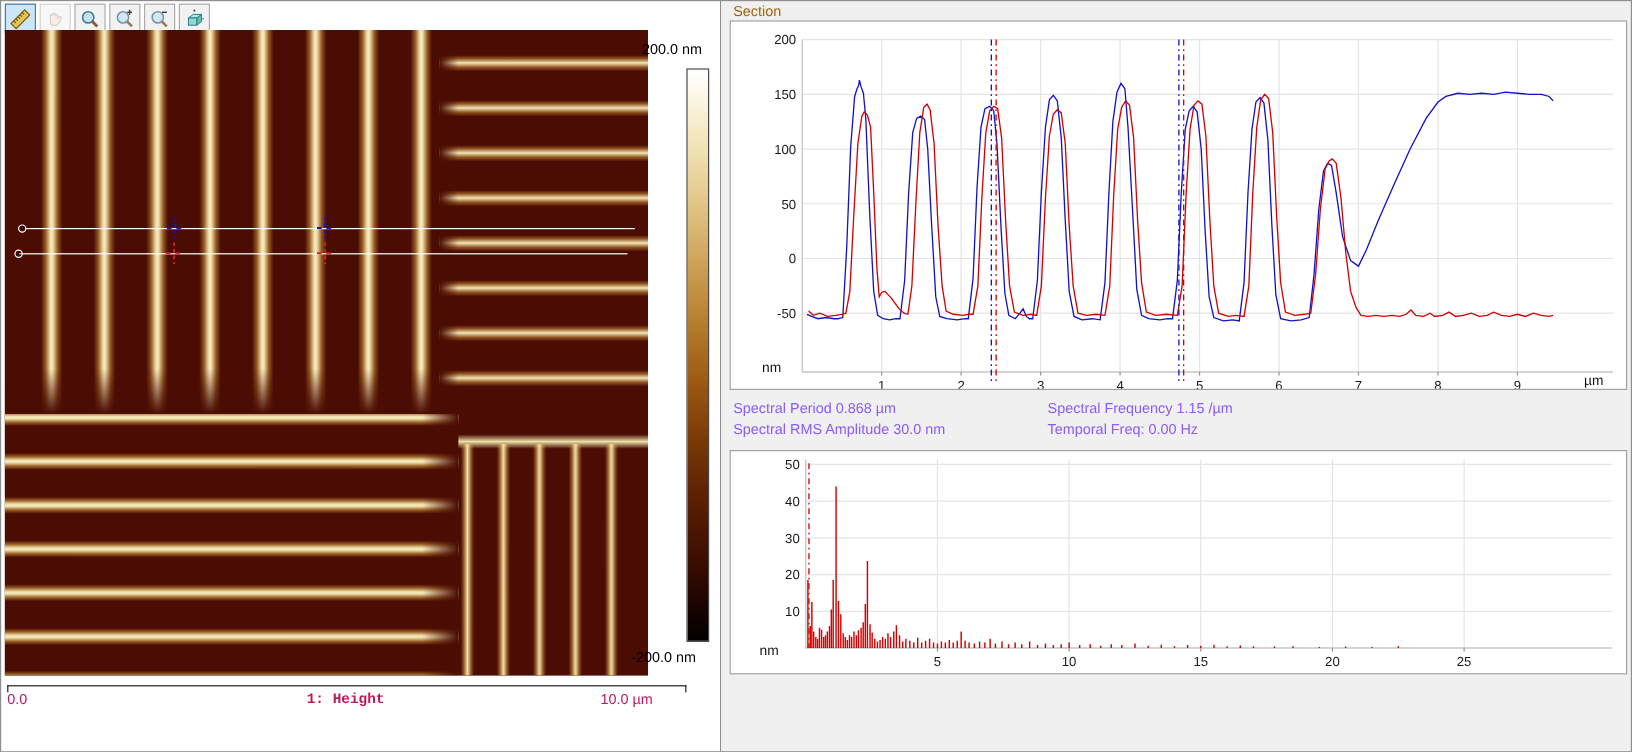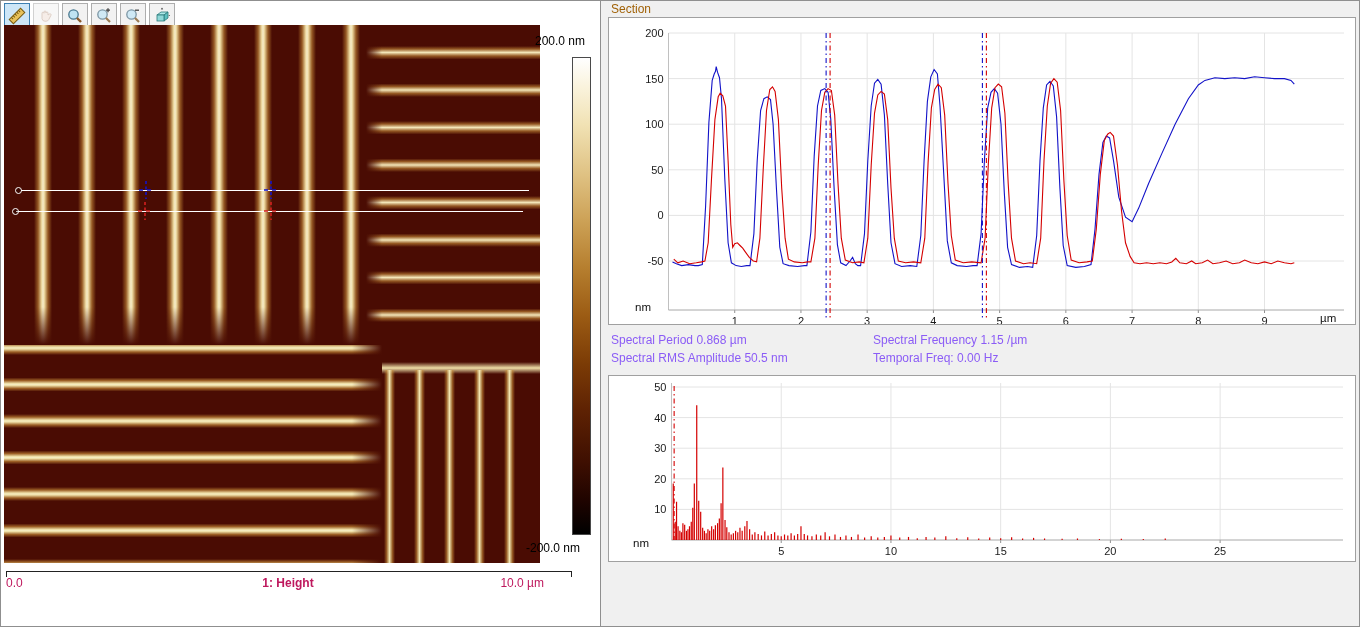--- a/index.html
+++ b/index.html
@@ -44,21 +44,21 @@
       rgba(210,150,60,0.55) 11.5px, #f0e3b0 14.5px,
       rgba(210,150,60,0.55) 17.5px, rgba(0,0,0,0) 20px, rgba(0,0,0,0) 30px);
     background-position:-9px 0;}
 
   .profile-line{position:absolute;height:1px;background:#ffffff;}
   .profile-handle{position:absolute;width:5px;height:5px;border:1px solid #ffffff;border-radius:50%;background:rgba(0,0,0,0.2);}
   .marker{position:absolute;width:14px;height:20px;}
 
   .scale-bracket{position:absolute;left:6px;top:571px;width:564px;height:5px;border-top:1px solid #222;border-left:1px solid #222;border-right:1px solid #222;}
   .img-label{position:absolute;font-size:12px;color:#be185d;}
-  .img-title{font-weight:bold;}
+  .img-title{font-weight:bold;font-family:Liberation Mono, monospace;}
 
   .colorbar{position:absolute;left:572px;top:57px;width:19px;height:478px;border:1px solid #4a4a4a;box-sizing:border-box;
     background:linear-gradient(to bottom,#ffffff 0%,#faf3dd 6%,#f1e2b4 14%,#e0c385 24%,#cda257 34%,#b67f2f 44%,#9c5c14 54%,#7c3c06 64%,#5e2203 74%,#3e0f01 85%,#1f0400 93%,#000000 100%);}
   .cb-label{position:absolute;font-size:12px;color:#000;text-align:center;width:82px;}
 
   
   .right-area{position:absolute;left:601px;top:0;width:759px;height:627px;background:#f0f0f0;}
   .panel-title{position:absolute;left:611px;top:2px;font-size:12px;color:#a16207;}
   .chart-box{position:absolute;background:#ffffff;border:1px solid #a0a0a0;box-sizing:border-box;}
   .section-box{left:608px;top:17px;width:748px;height:308px;}
@@ -228,21 +228,21 @@
         <line x1="221.09019607843138" y1="15" x2="221.09019607843138" y2="300" stroke="#d40000" stroke-width="1.1" stroke-dasharray="5 3 1.5 3"></line>
         <line x1="373.4088235294118" y1="15" x2="373.4088235294118" y2="300" stroke="#1212c8" stroke-width="1.1" stroke-dasharray="5 3 1.5 3"></line>
         <line x1="377.3823529411765" y1="15" x2="377.3823529411765" y2="300" stroke="#d40000" stroke-width="1.1" stroke-dasharray="5 3 1.5 3"></line>
       </svg>
   </div>
   <div class="unit-label unit-right" style="left:622px;top:301px;">nm</div>
   <div class="unit-label" style="left:1320px;top:312px;">µm</div>
 
   <div class="stat" style="left:611px;top:333px;">Spectral Period 0.868 µm</div>
   <div class="stat" style="left:873px;top:333px;text-align:right;">Spectral Frequency 1.15 /µm</div>
-  <div class="stat" style="left:611px;top:351px;">Spectral RMS Amplitude 50.5 nm</div>
+  <div class="stat" style="left:611px;top:351px;">Spectral RMS Amplitude 30.0 nm</div>
   <div class="stat" style="left:873px;top:351px;">Temporal Freq: 0.00 Hz</div>
 
   <div class="chart-box spectrum-box">
     <svg id="spectrum-svg" width="746" height="185">
         <line x1="62.5" y1="133.4" x2="734" y2="133.4" stroke="#e4e4e4" stroke-width="1"></line>
         <text x="57.5" y="137.4" text-anchor="end" font-size="11" fill="#1a1a1a">10</text>
         <line x1="62.5" y1="102.8" x2="734" y2="102.8" stroke="#e4e4e4" stroke-width="1"></line>
         <text x="57.5" y="106.8" text-anchor="end" font-size="11" fill="#1a1a1a">20</text>
         <line x1="62.5" y1="72.2" x2="734" y2="72.2" stroke="#e4e4e4" stroke-width="1"></line>
         <text x="57.5" y="76.2" text-anchor="end" font-size="11" fill="#1a1a1a">30</text>

